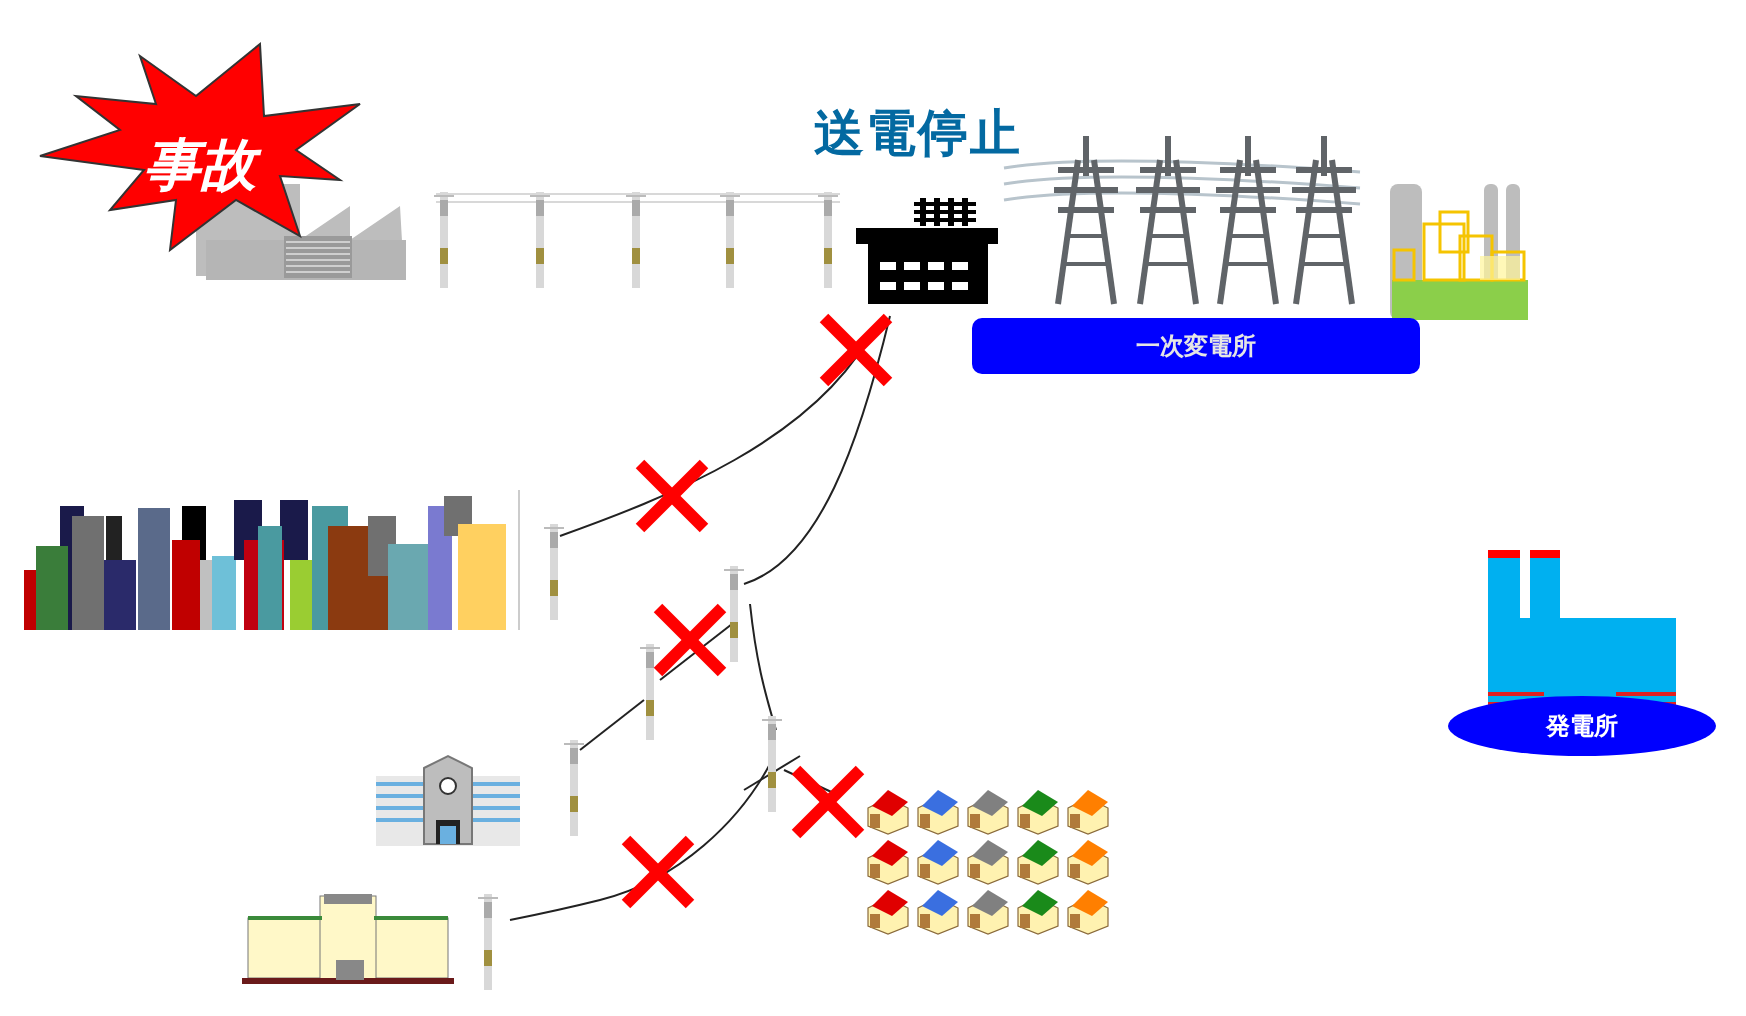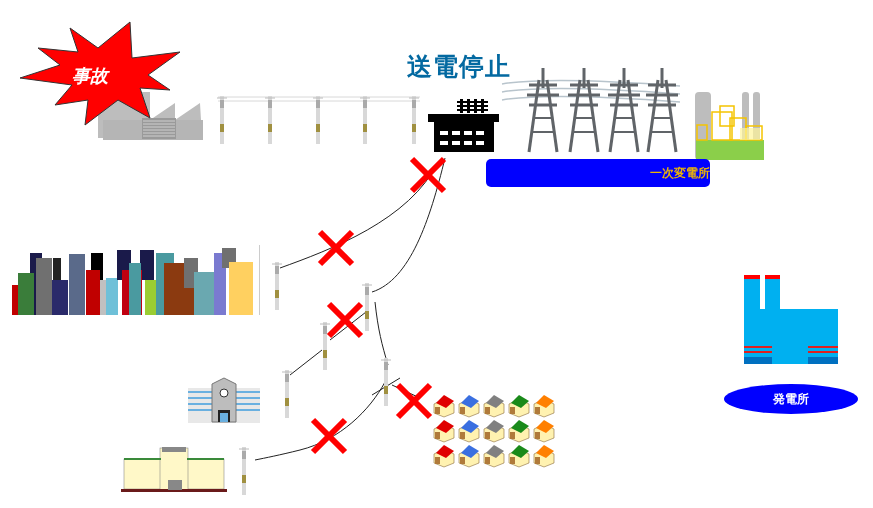--- a/index.html
+++ b/index.html
@@ -1,21 +1,21 @@
 <!DOCTYPE html>
 <html><head>
 <meta charset="utf-8">
 <style>
   html, body { margin: 0; padding: 0; background: #ffffff; }
   body { width: 873px; height: 508px; position: relative; overflow: hidden; font-family: "DejaVu Sans", sans-serif; }
   .abs { position: absolute; }
   .label-red { color: #0369a1; font-weight: bold; font-size: 25px; letter-spacing: 1px; font-family: "DejaVu Sans", sans-serif; }
-  .blue-bar { background: #0000ff; color: #eab308; font-weight: bold; font-size: 12px; text-align: right; border-radius: 5px; }
+  .blue-bar { background: #0000ff; color: #e5e5e5; font-weight: bold; font-size: 12px; text-align: center; border-radius: 5px; }
   .blue-oval { background: #0000ff; color: #fff; font-weight: bold; font-size: 12px; text-align: center; border-radius: 50%; }
-  .burst-text { color: #fff; font-style: italic; font-weight: bold; font-size: 18px; }
+  .burst-text { color: #fff; font-style: italic; font-weight: bold; font-size: 28px; }
   svg { position: absolute; left: 0; top: 0; }
 </style>
 </head>
 <body>
 
 <svg width="873" height="508" viewBox="0 0 873 508">
 
   <g>
     <polygon points="98,138 98,100 110,92 150,92 150,120 175,103 175,120 200,103 202,138" fill="#bdbdbd"></polygon>
     <rect x="103" y="120" width="100" height="20" fill="#b5b5b5"></rect>
@@ -372,13 +372,13 @@
     </g>
     <g>
       <line x1="313" y1="420" x2="345" y2="452" stroke="#ff0000" stroke-width="6"></line>
       <line x1="345" y1="420" x2="313" y2="452" stroke="#ff0000" stroke-width="6"></line>
     </g>
   </svg>
 
 <div class="abs burst-text" style="left:72px; top:64px;">事故</div>
 <div class="abs label-red" style="left:407px; top:50px;">送電停止</div>
 <div class="abs blue-bar" style="left:486px; top:159px; width:224px; height:28px; line-height:28px;">一次変電所</div>
-<div class="abs blue-oval" style="left:724px; top:384px; width:134px; height:30px; line-height:30px;">発電所</div>
+<div class="abs blue-oval" style="left:724px; top:348px; width:134px; height:30px; line-height:30px;">発電所</div>
 
 </body></html>

